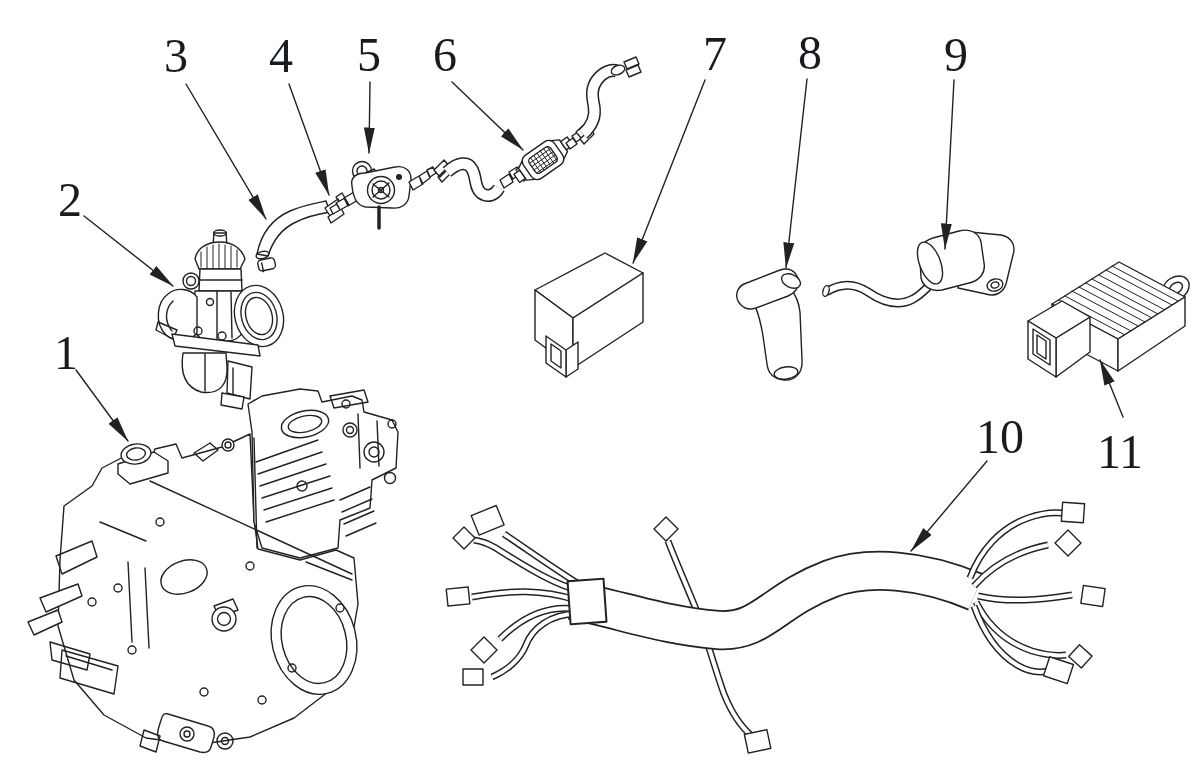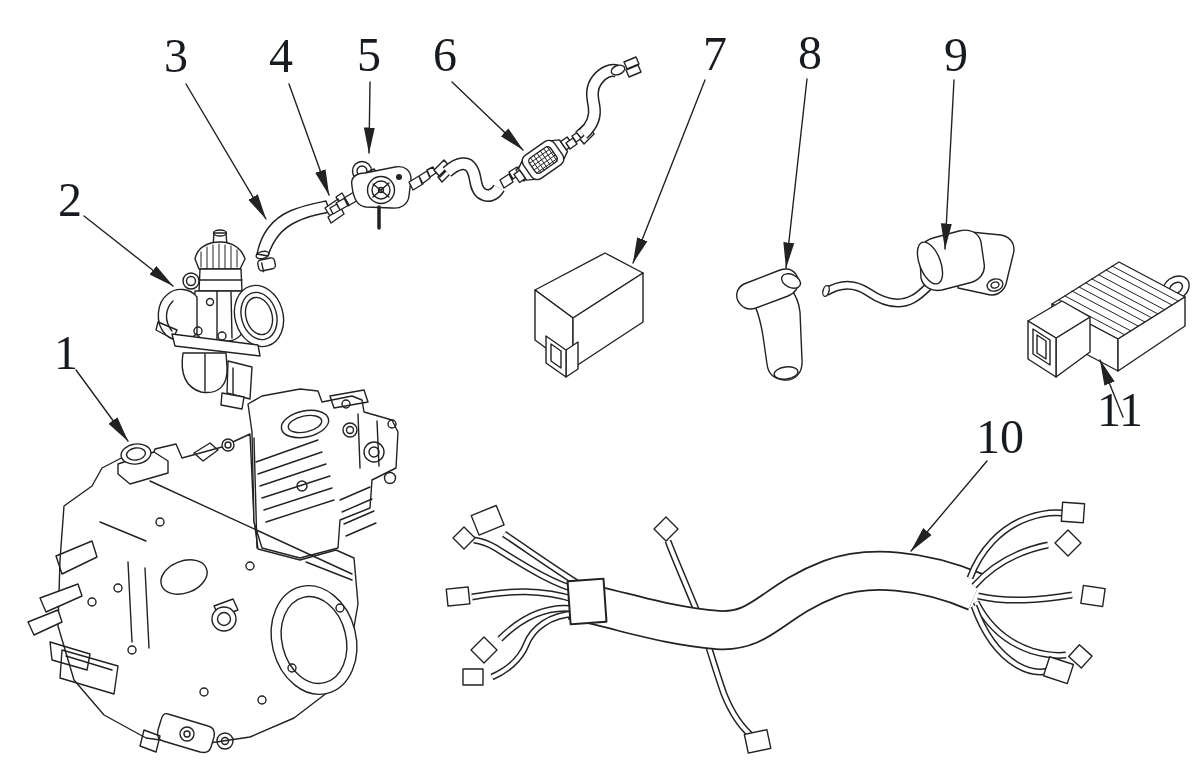--- a/index.html
+++ b/index.html
@@ -256,14 +256,14 @@
   <div class="callout" style="left:66px;top:353px">1</div>
   <div class="callout" style="left:70px;top:200px">2</div>
   <div class="callout" style="left:176px;top:56px">3</div>
   <div class="callout" style="left:281px;top:56px">4</div>
   <div class="callout" style="left:369px;top:55px">5</div>
   <div class="callout" style="left:445px;top:55px">6</div>
   <div class="callout" style="left:715px;top:54px">7</div>
   <div class="callout" style="left:810px;top:53px">8</div>
   <div class="callout" style="left:956px;top:55px">9</div>
   <div class="callout" style="left:1000px;top:437px">10</div>
-  <div class="callout" style="left:1120px;top:410px">11</div>
+  <div class="callout" style="left:1120px;top:452px">11</div>
 </div>
 
 </body></html>

